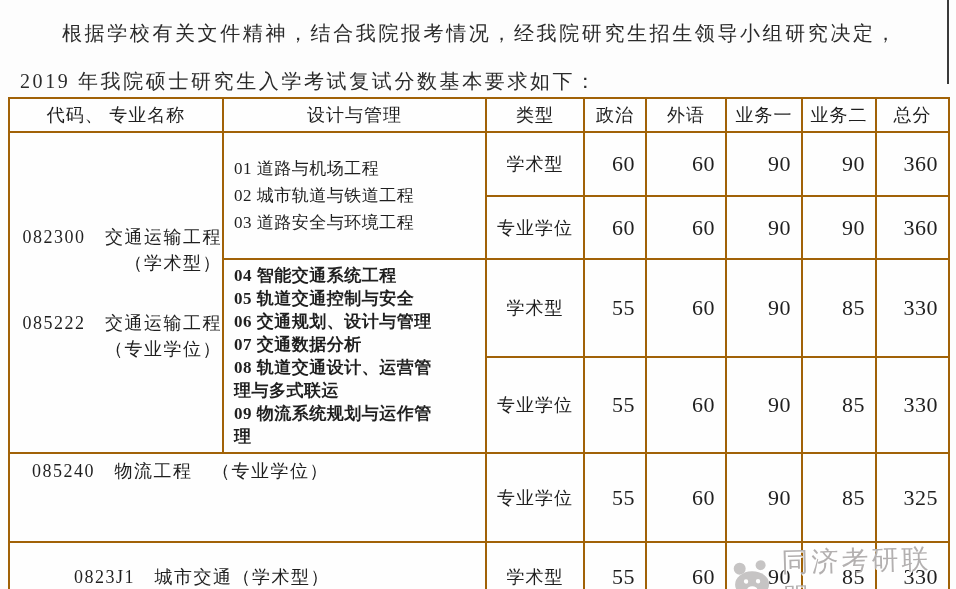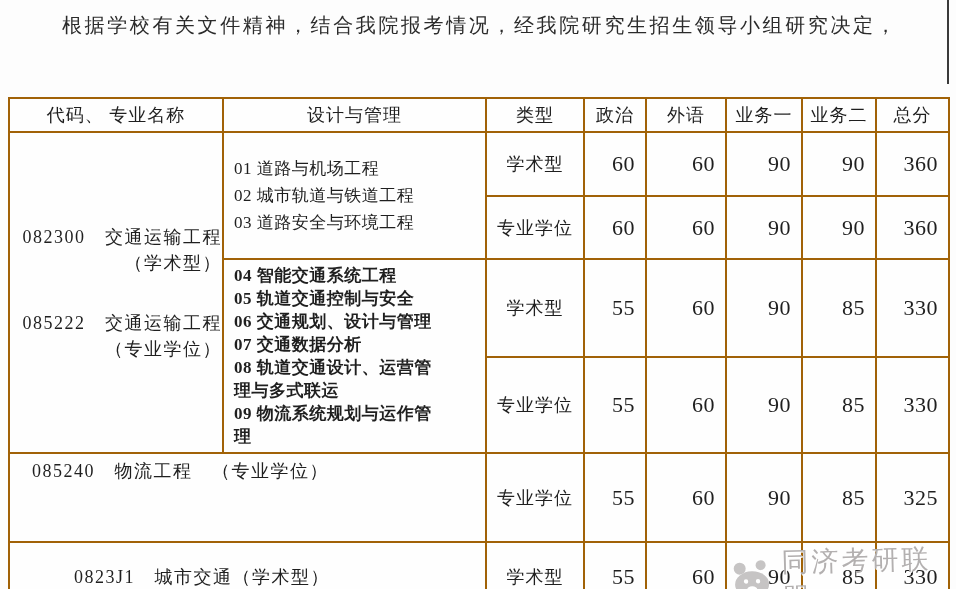--- a/index.html
+++ b/index.html
@@ -6,21 +6,21 @@
   html, body { width: 956px; height: 589px; }
   body {
     position: relative;
     background: #fdfdfd;
     overflow: hidden;
     font-family: "Liberation Serif", "DejaVu Serif", serif;
     color: #1f1f1f;
   }
   .intro {
     position: absolute;
-    left: 20px; top: 12px; width: 920px;
+    left: 20px; top: 20px; width: 920px;
     font-size: 20px;
     letter-spacing: 2.6px;
     line-height: 26px;
     color: #2b2b2b;
   }
   .intro .line1 { text-indent: 42px; }
   .intro .line2 { margin-top: 22px; }
 
   .edge-line {
     position: absolute;
@@ -92,20 +92,21 @@
     letter-spacing: 3px;
     color: #b3b0b0;
     text-shadow: 1px 1px 0 #ffffff;
   }
 </style>
 </head>
 <body>
 
 <div class="intro">
   <div class="line1">根据学校有关文件精神，结合我院报考情况，经我院研究生招生领导小组研究决定，</div>
+  <div class="line2">2019 年我院硕士研究生入学考试复试分数基本要求如下：</div>
 </div>
 
 <div class="edge-line"></div>
 
 <div class="score-table-wrap">
   <table>
     <colgroup>
       <col style="width:214px">
         <col style="width:263px">
         <col style="width:98px">

